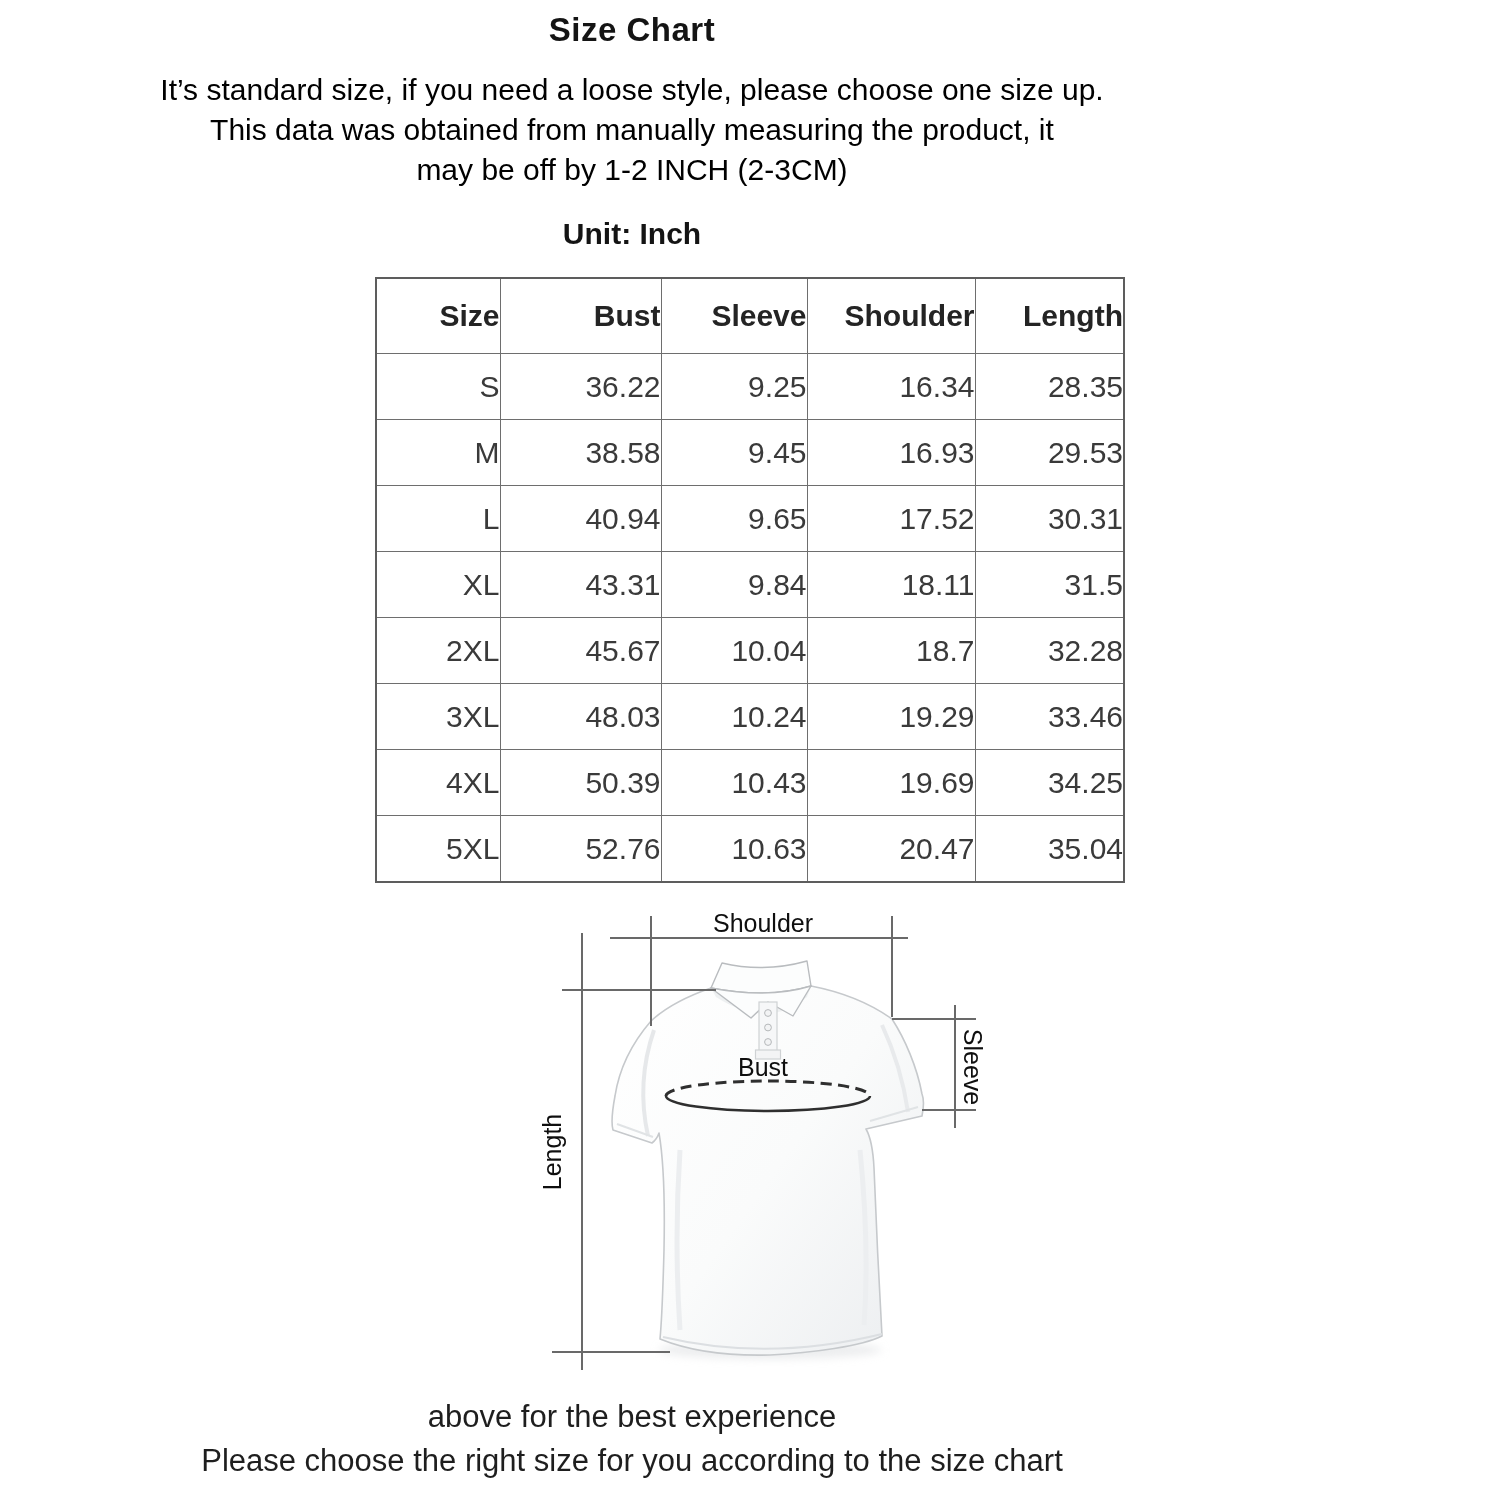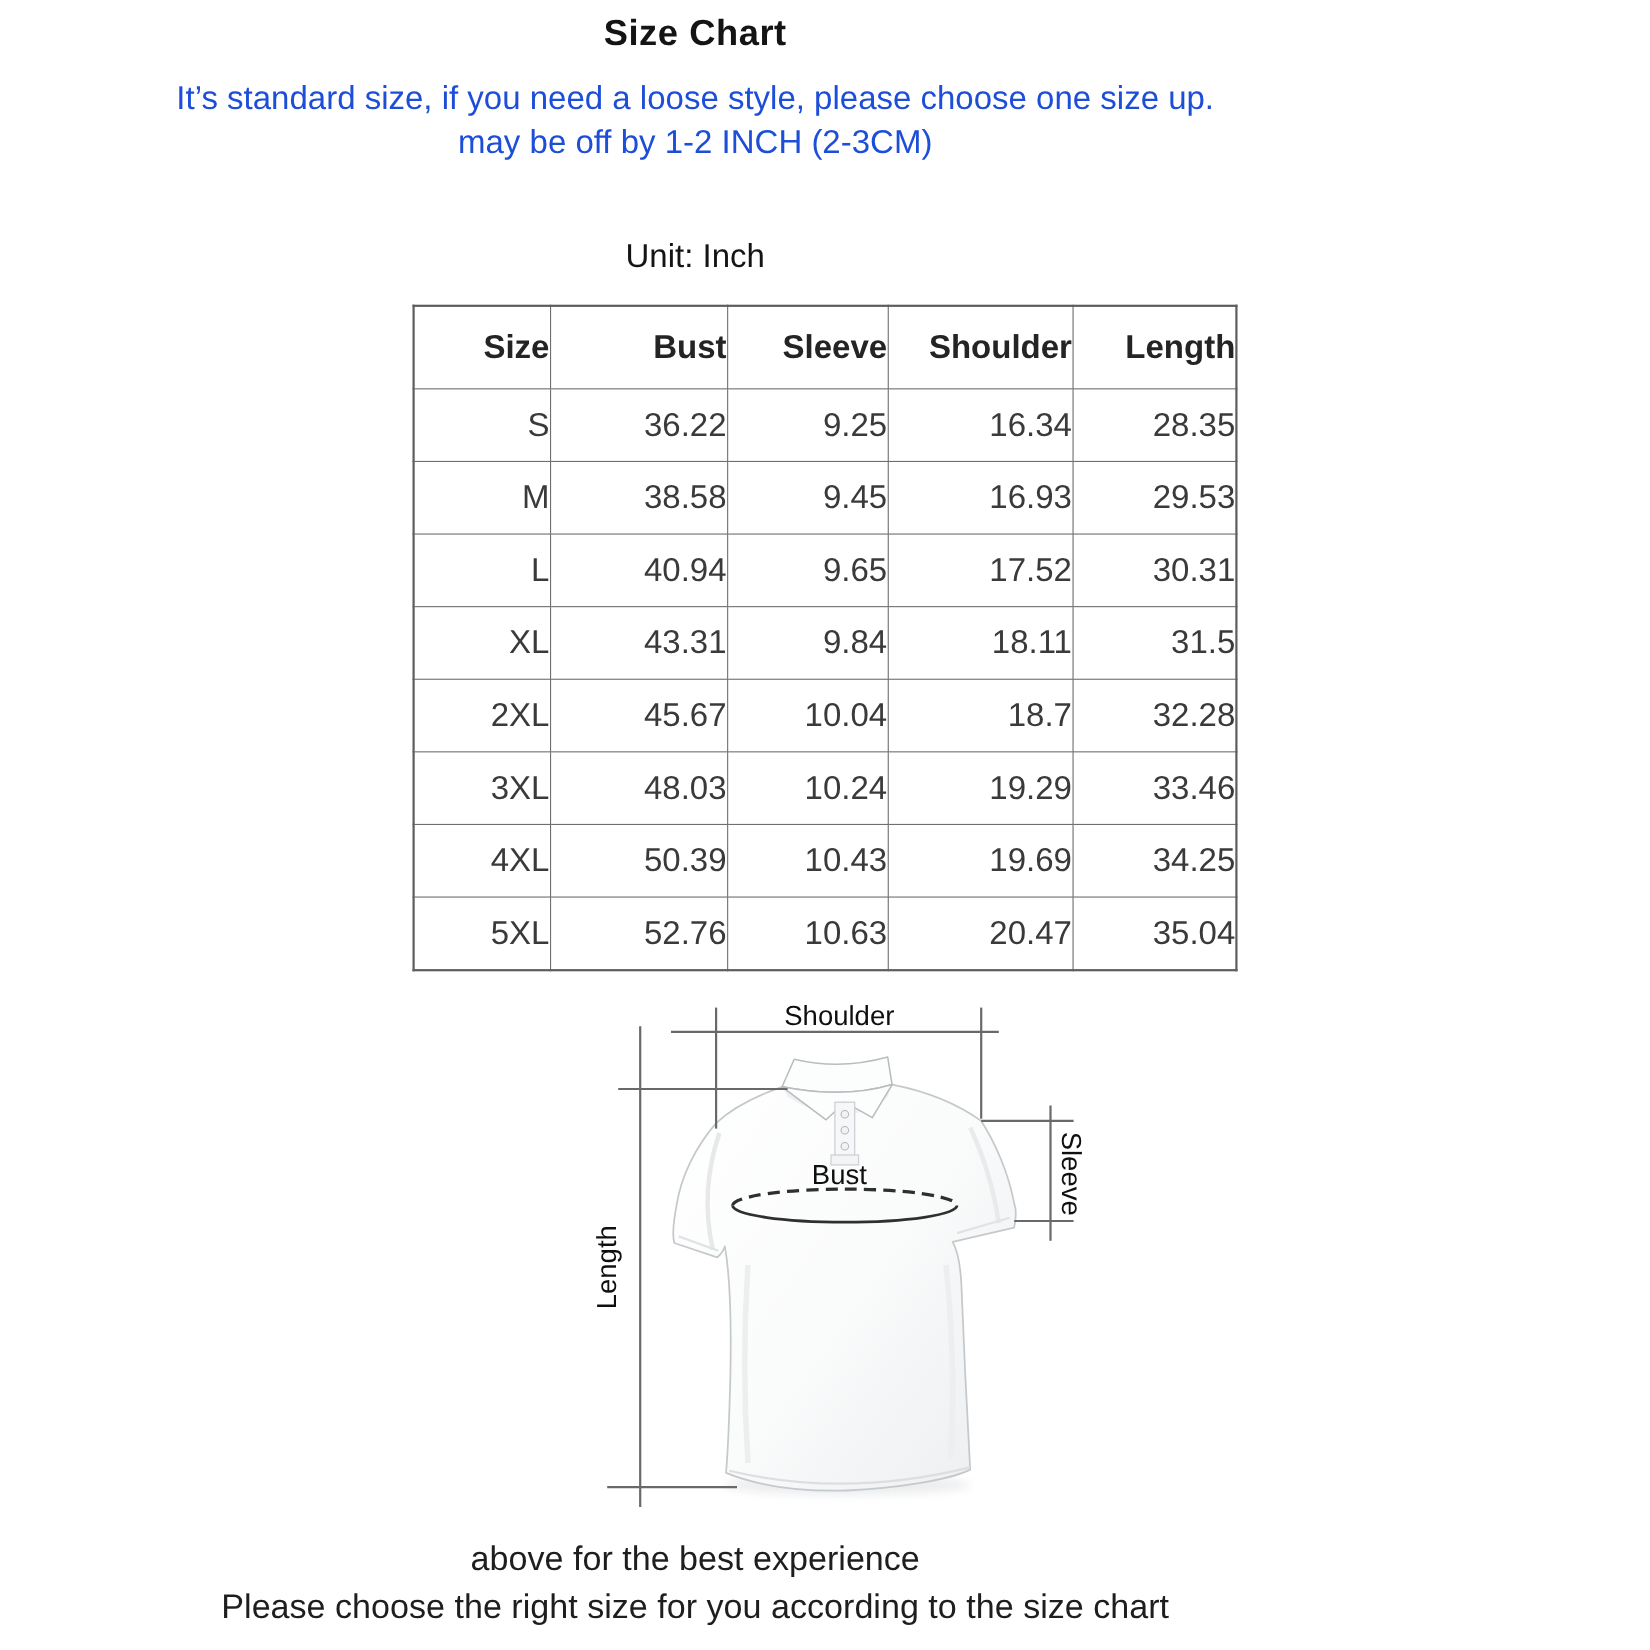--- a/index.html
+++ b/index.html
@@ -2,22 +2,22 @@
 <html><head>
 <meta charset="utf-8">
 <style>
   html,body{margin:0;padding:0;background:#ffffff;}
   #page{
     position:relative;width:1264px;height:1500px;background:#ffffff;overflow:hidden;
     font-family:"Liberation Sans", sans-serif;color:#1b1b1b;
   }
   .centered{position:absolute;left:0;width:100%;text-align:center;}
   .page-title{top:11px;font-size:33px;font-weight:700;color:#141414;letter-spacing:0.5px;}
-  .intro{top:70px;font-size:30px;line-height:40px;color:#1d4ed8;text-align:center;}
-  .unit-label{top:217px;font-size:30px;font-weight:400;color:#141414;}
+  .intro{top:70px;font-size:30px;line-height:40px;color:#000000;text-align:center;}
+  .unit-label{top:217px;font-size:30px;font-weight:700;color:#141414;}
   .footer{top:1395px;font-size:31px;line-height:44px;color:#1e1e1e;}
 
   table.size-table{
     position:absolute;left:375px;top:277px;width:748px;
     border-collapse:collapse;table-layout:fixed;
     border:2.5px solid #5d5d5d;
   }
   table.size-table th, table.size-table td{
     border:1.6px solid #6e6e6e;text-align:right;vertical-align:middle;padding:0;
   }
@@ -30,20 +30,21 @@
 </style>
 </head>
 <body>
 
 <div id="page">
 
   <div class="centered page-title">Size Chart</div>
 
   <div class="centered intro">
     <div>It’s standard size, if you need a loose style, please choose one size up.</div>
+    <div>This data was obtained from manually measuring the product, it</div>
     <div>may be off by 1-2 INCH (2-3CM)</div>
   </div>
 
   <div class="centered unit-label">Unit: Inch</div>
 
   <table class="size-table">
     <colgroup>
       <col style="width:124px">
         <col style="width:161px">
         <col style="width:146px">

